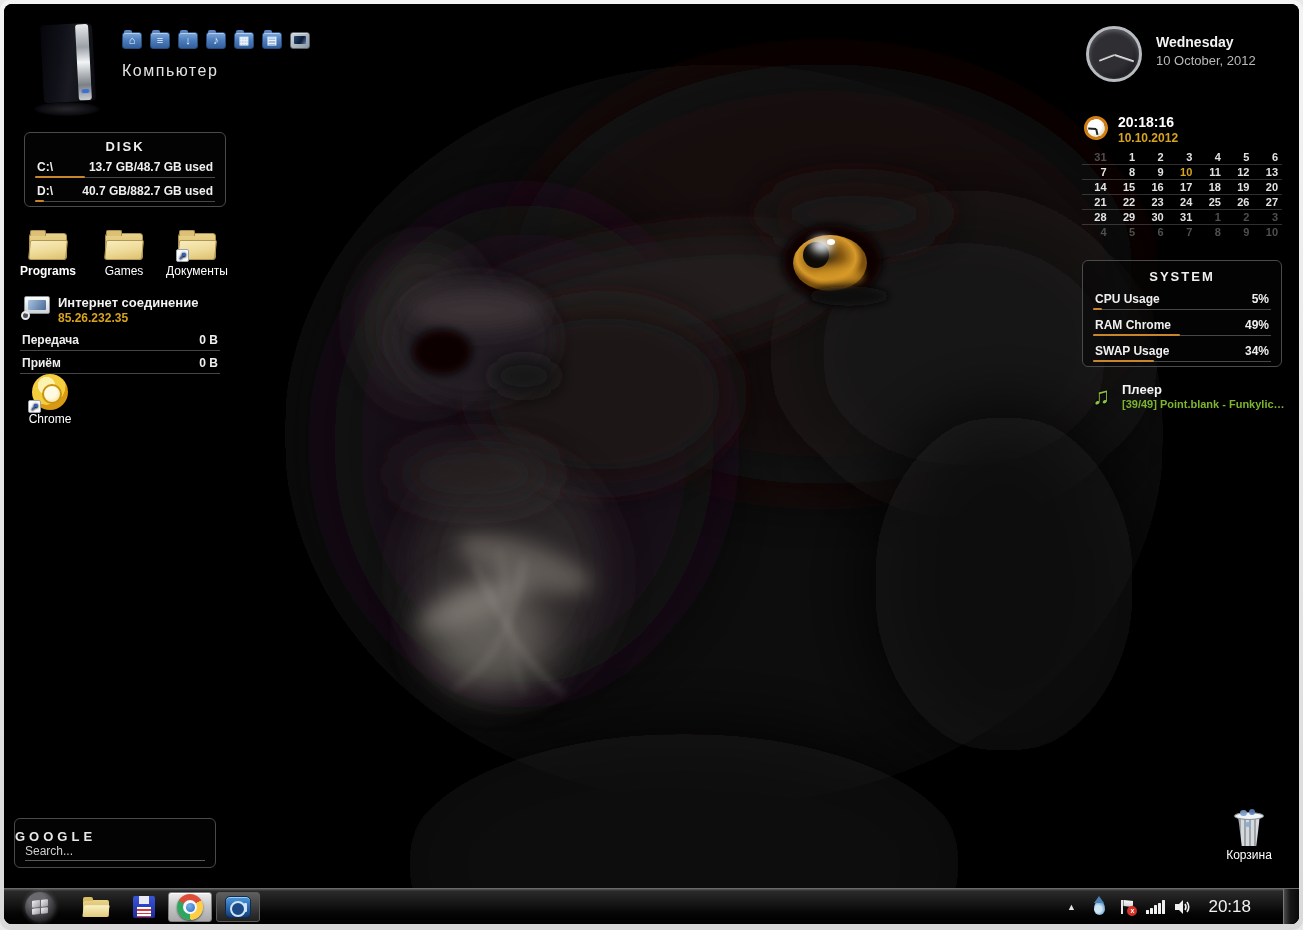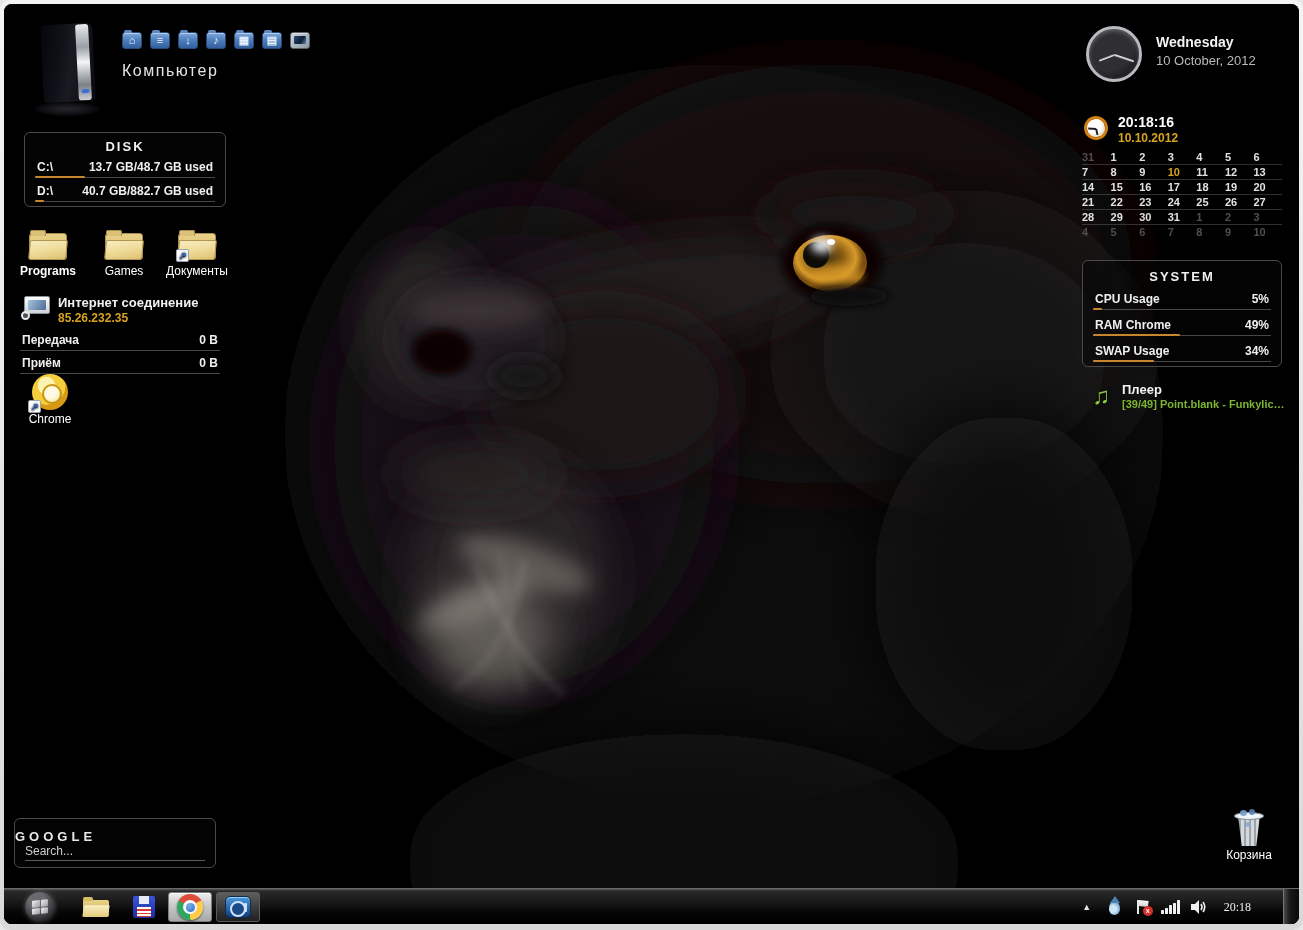--- a/index.html
+++ b/index.html
@@ -93,21 +93,21 @@
   #calendar-widget { left:1078px; top:110px; width:200px; }
   #cal-clock-icon { position:absolute; left:2px; top:2px; width:24px; height:24px; border-radius:50%;
     background:radial-gradient(circle at 38% 32%, #fff 0 45%, #e8e2d4 70%, #caa24a 100%); border:3px solid #d07e14; transform:rotate(-12deg); }
   #cal-clock-icon::before { content:""; position:absolute; left:50%; top:50%; width:8px; height:2px; background:#222; transform:rotate(195deg); transform-origin:0 50%; }
   #cal-clock-icon::after { content:""; position:absolute; left:50%; top:50%; width:6px; height:2px; background:#222; transform:rotate(90deg); transform-origin:0 50%; }
   #cal-time { position:absolute; left:36px; top:0; font-size:14px; font-weight:bold; color:#fff; }
   #cal-date { position:absolute; left:36px; top:17px; font-size:12px; font-weight:bold; color:#d8a41e; }
   #calendar-grid { position:absolute; left:0; top:36px; width:200px; }
   .cal-row { display:flex; border-bottom:1px solid rgba(160,160,160,.3); }
   .cal-row:last-child { border-bottom:none; }
-  .cal-cell { flex:1; text-align:left; padding:1px 4px 1px 0; font-size:11px; font-weight:bold; color:#e2e2e2; }
+  .cal-cell { flex:1; text-align:right; padding:1px 4px 1px 0; font-size:11px; font-weight:bold; color:#e2e2e2; }
   .cal-cell.muted { color:#4f4f4f; }
   .cal-cell.today { color:#d8a41e; }
 
   
   #system-widget { left:1078px; top:256px; width:200px; padding:8px 10px 4px 10px; }
   #system-widget .meter-row { margin-top:6px; }
 
   
   #player-widget { left:1088px; top:376px; width:196px; }
   #player-note { position:absolute; left:0; top:2px; font-size:24px; color:#8bc63e; text-shadow:0 1px 2px #000; }
@@ -176,21 +176,21 @@
   .drop::before { content:""; position:absolute; left:50%; top:-4px; width:0; height:0; transform:translateX(-50%);
     border-left:5px solid transparent; border-right:5px solid transparent; border-bottom:7px solid #4a82b4; }
   .flagico { position:relative; width:16px; height:16px; }
   .flagico .pole { position:absolute; left:2px; top:1px; width:2px; height:14px; background:#e8e8e8; }
   .flagico .cloth { position:absolute; left:4px; top:1px; width:10px; height:7px; background:linear-gradient(#fff,#cfcfcf);
     clip-path:polygon(0 0,100% 15%,92% 100%,0 85%); }
   .flagico .err { position:absolute; right:-2px; bottom:-1px; width:10px; height:10px; border-radius:50%; background:#d83026;
     color:#fff; font-size:7px; line-height:10px; text-align:center; font-weight:bold; }
   .sigbars { display:flex; align-items:flex-end; gap:1.5px; height:14px; }
   .sigbars i { width:2.5px; background:#f0f0f0; border-radius:.5px; }
-  #tray-clock { color:#f2f2f2; font-size:12px; margin-left:6px;font-family:Liberation Serif, serif; }
+  #tray-clock { color:#f2f2f2; font-size:17px; margin-left:6px; }
   #show-desktop { position:absolute; right:0; top:0; width:16px; height:36px;
     background:linear-gradient(90deg,#4a4a4a,#181818 40%,#0a0a0a); border-left:1px solid #777; border-radius:0 0 6px 0; }
 </style>
 </head>
 <body>
 
 <div id="frame">
   <div id="desktop">
 
     <svg id="wallpaper" viewBox="0 0 1295 922" preserveAspectRatio="none">

